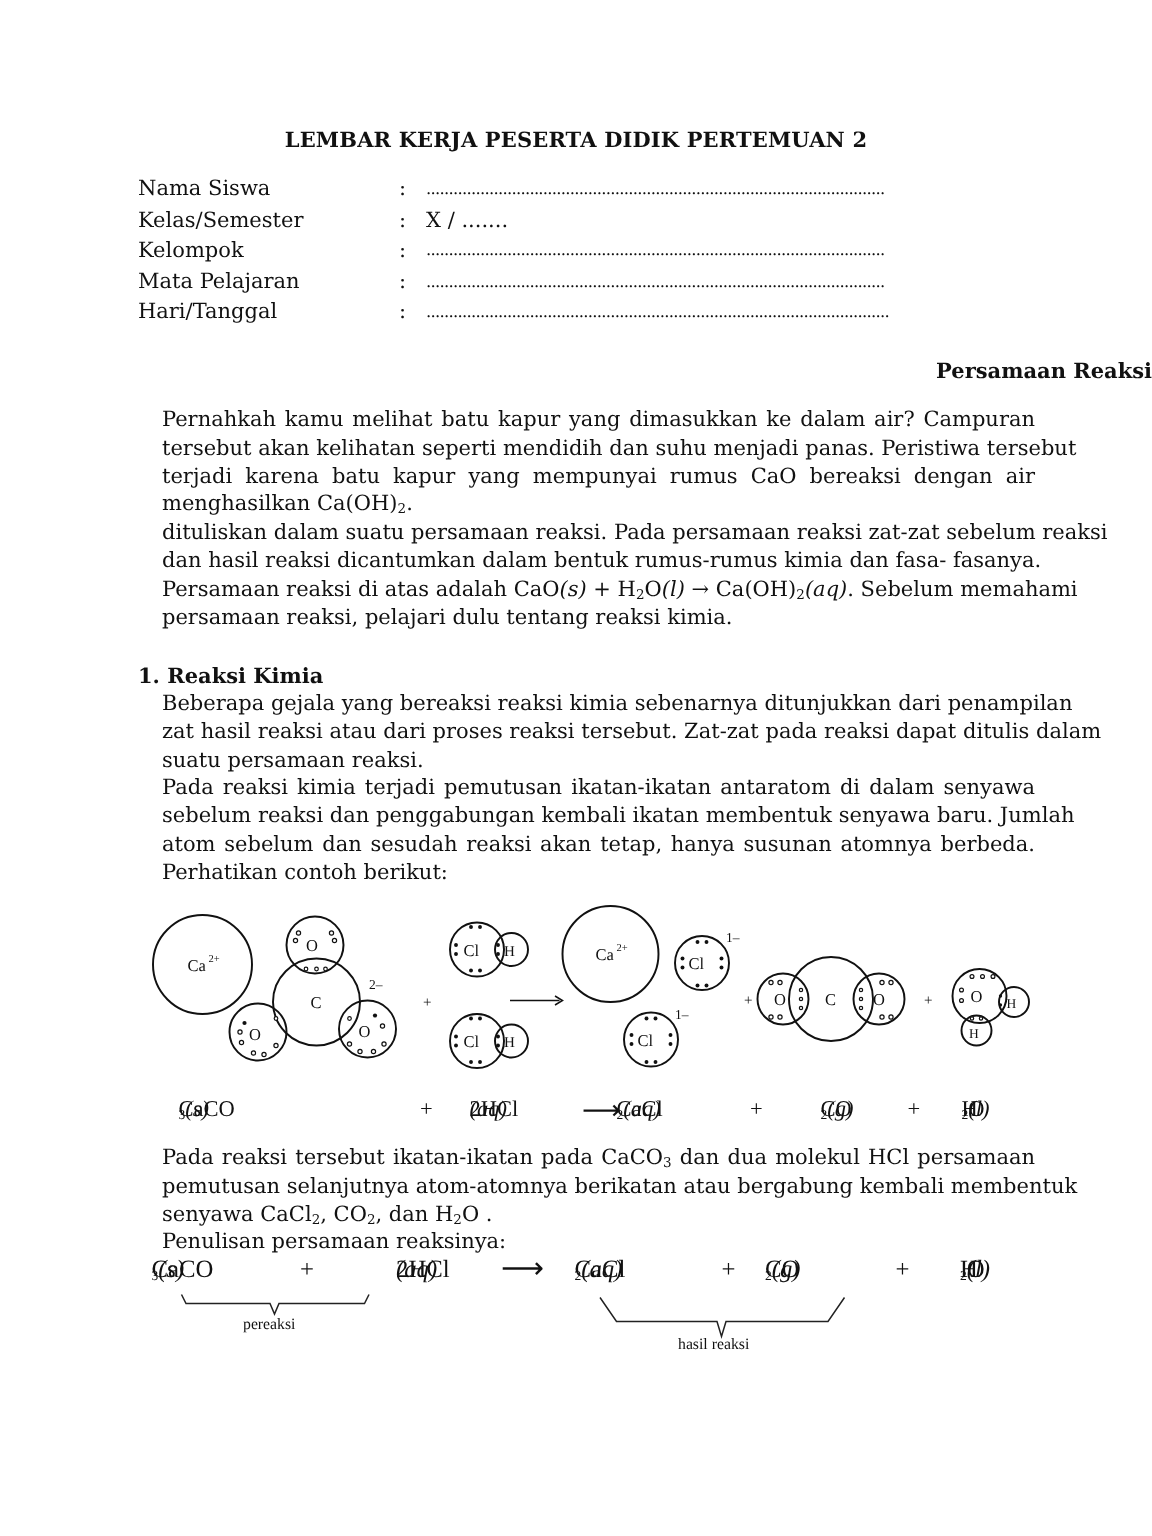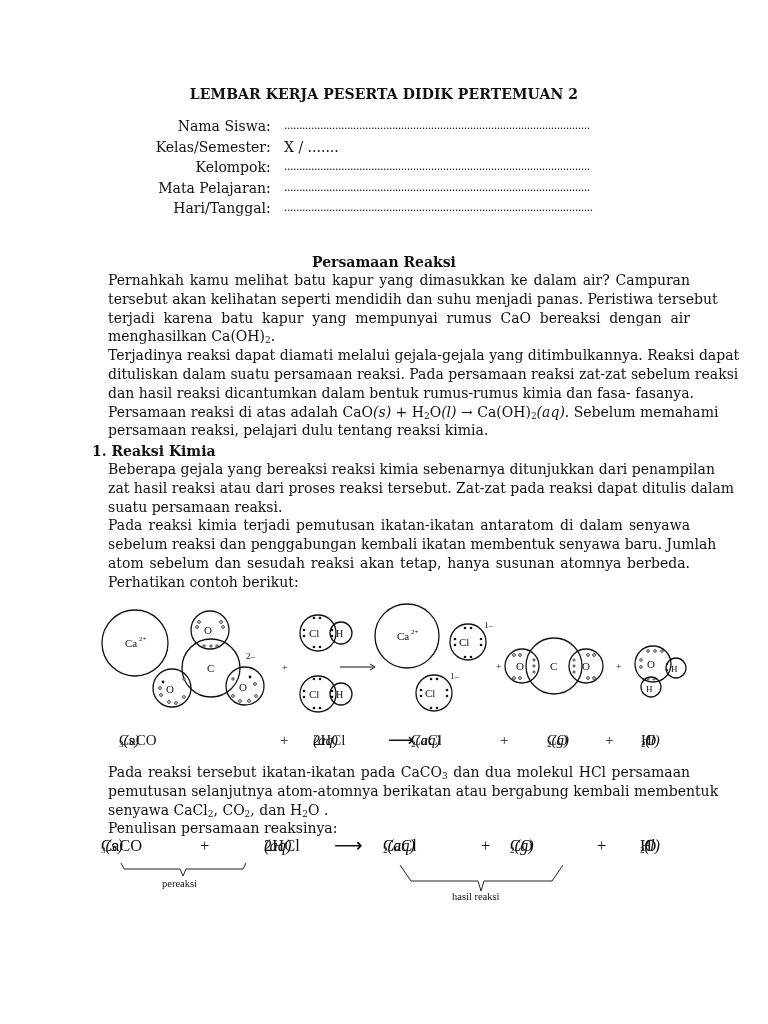--- a/index.html
+++ b/index.html
@@ -3,26 +3,26 @@
   <meta charset="utf-8">
   <style>
     html, body { margin: 0; padding: 0; background: #ffffff; }
     body { width: 768px; height: 1024px; position: relative; overflow: hidden;
            font-family: "DejaVu Serif", "Liberation Serif", serif; color: #111; }
     .page { position: absolute; left: 0; top: 0; width: 768px; height: 720px; }
     .title { position: absolute; top: 86px; left: 0; width: 768px; text-align: center;
              font-weight: bold; font-size: 14px; letter-spacing: 0.1px; }
     .form { position: absolute; left: 92px; top: 116px; width: 560px; font-size: 14px; }
     .form-row { height: 20.6px; line-height: 20.6px; display: flex; }
-    .form-label { width: 174px; text-align: right; }
+    .form-label { width: 174px; }
     .form-colon { width: 18px; }
     .form-value { flex: 1; letter-spacing: -0.5px; font-size: 11px; }
     .form-value.text { font-size: 14px; letter-spacing: 0; }
-    .section-heading { position: absolute; left: 0; width: 768px; text-align: center;
-                       font-weight: bold; font-size: 14px; top: 254px; }
+    .section-heading { position: absolute; left: 0; width: 768px; text-align: right;
+                       font-weight: bold; font-size: 14px; top: 240px; }
     .para { position: absolute; left: 108px; width: 582px; font-size: 14px; line-height: 18.8px;
             text-align: justify; margin: 0; }
     .para .line { display: block; text-align: justify; text-align-last: justify; height: 18.8px; white-space: nowrap; }
     .para .line.last { text-align-last: left; }
     .h2 { position: absolute; left: 92px; top: 443px; font-weight: bold; font-size: 14px; }
     sub { font-size: 9px; vertical-align: -2px; }
     .diagram { position: absolute; left: 90px; top: 600px; width: 610px; height: 118px; }
     .eq1 { position: absolute; left: 0; top: 732px; width: 768px; height: 24px;
            font-family: "Liberation Serif", serif; font-size: 15px; }
     .eq1 span, .eq2 span { position: absolute; white-space: nowrap; }
@@ -66,21 +66,20 @@
     </div>
   </div>
 
   <div class="section-heading">Persamaan Reaksi</div>
 
   <div class="para" style="top:271px;">
     <span class="line">Pernahkah kamu melihat batu kapur yang dimasukkan ke dalam air? Campuran</span>
     <span class="line">tersebut akan kelihatan seperti mendidih dan suhu menjadi panas. Peristiwa tersebut</span>
     <span class="line">terjadi karena batu kapur yang mempunyai rumus CaO bereaksi dengan air</span>
     <span class="line last"><span>menghasilkan Ca(OH)</span><sub>2</sub><span>.</span></span>
-    <span class="line">Terjadinya reaksi dapat diamati melalui gejala-gejala yang ditimbulkannya. Reaksi dapat</span>
     <span class="line">dituliskan dalam suatu persamaan reaksi. Pada persamaan reaksi zat-zat sebelum reaksi</span>
     <span class="line last">dan hasil reaksi dicantumkan dalam bentuk rumus-rumus kimia dan fasa- fasanya.</span>
     <span class="line"><span>Persamaan reaksi di atas adalah CaO</span><i>(s)</i><span> + H</span><sub>2</sub><span>O</span><i>(l)</i><span> → Ca(OH)</span><sub>2</sub><i>(aq)</i><span>. Sebelum memahami</span></span>
     <span class="line last">persamaan reaksi, pelajari dulu tentang reaksi kimia.</span>
   </div>
 
   <div class="h2">1. Reaksi Kimia</div>
 
   <div class="para" style="top:460px;">
     <span class="line">Beberapa gejala yang bereaksi reaksi kimia sebenarnya ditunjukkan dari penampilan</span>

